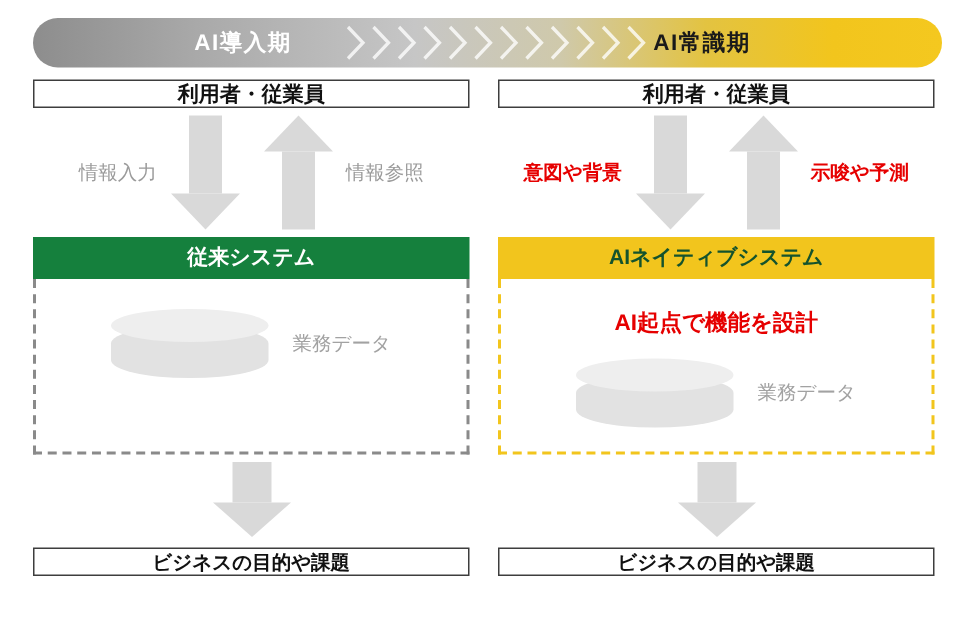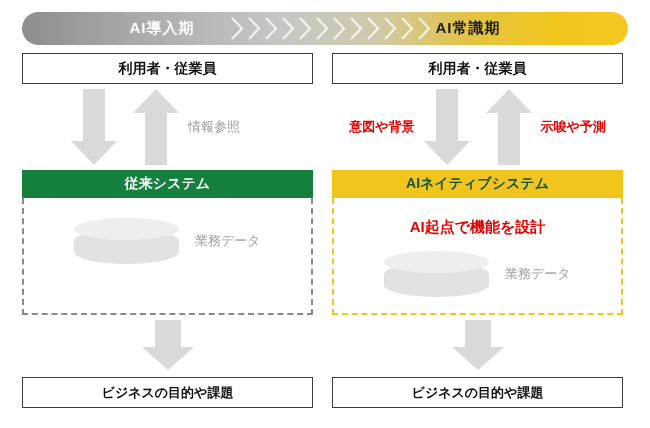--- a/index.html
+++ b/index.html
@@ -17,21 +17,21 @@
   .banner-label.left { left:40px; width:200px; color:#ffffff; }
   .banner-label.right { right:60px; width:200px; color:#1a1a1a; }
   .chevrons { position:absolute; left:208px; top:4px; }
 
   
   .col { position:absolute; top:53px; width:291px; }
   .col.col-legacy { left:22px; }
   .col.col-ai { left:332px; }
 
   .box {
-    box-sizing:border-box; height:31px; border:1.5px solid #3d3d3d; background:#ffffff;
+    box-sizing:border-box; height:19px; border:1.5px solid #3d3d3d; background:#ffffff;
     display:flex; align-items:center; justify-content:center;
     font-size:14px; font-weight:bold; color:#111111;
   }
 
   
   .flow { height:86px; position:relative; display:flex; justify-content:center; align-items:center; }
   .arrow { width:46px; height:76px; position:relative; flex:0 0 auto; }
   .arrow::before { content:""; position:absolute; left:50%; transform:translateX(-50%); width:22px; background:#d9d9d9; }
   .arrow.down::before { top:0; height:52px; }
   .arrow.down::after { content:""; position:absolute; left:0; top:52px; width:0; height:0;
@@ -95,20 +95,21 @@
         <polyline points="172,2 182,12.5 172,23"></polyline>
           <polyline points="189,2 199,12.5 189,23"></polyline>
       </g>
     </svg>
     <span class="banner-label right">AI常識期</span>
   </div>
 
   <section class="col col-legacy">
     <div class="box top-box">利用者・従業員</div>
     <div class="flow">
+      <span class="flow-label lbl-left">情報入力</span>
       <span class="arrow down"></span>
       <span class="arrow-gap"></span>
       <span class="arrow up"></span>
       <span class="flow-label lbl-right">情報参照</span>
     </div>
     <div class="system">
       <div class="system-header">従来システム</div>
       <div class="system-body">
         <div class="data-row">
           <span class="cylinder">

